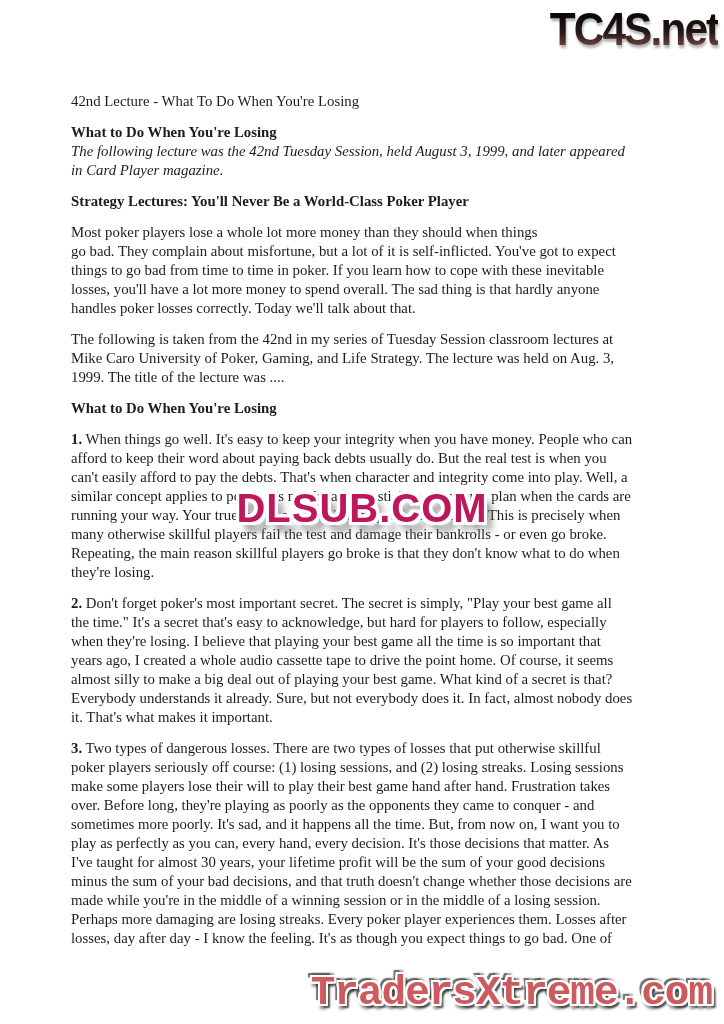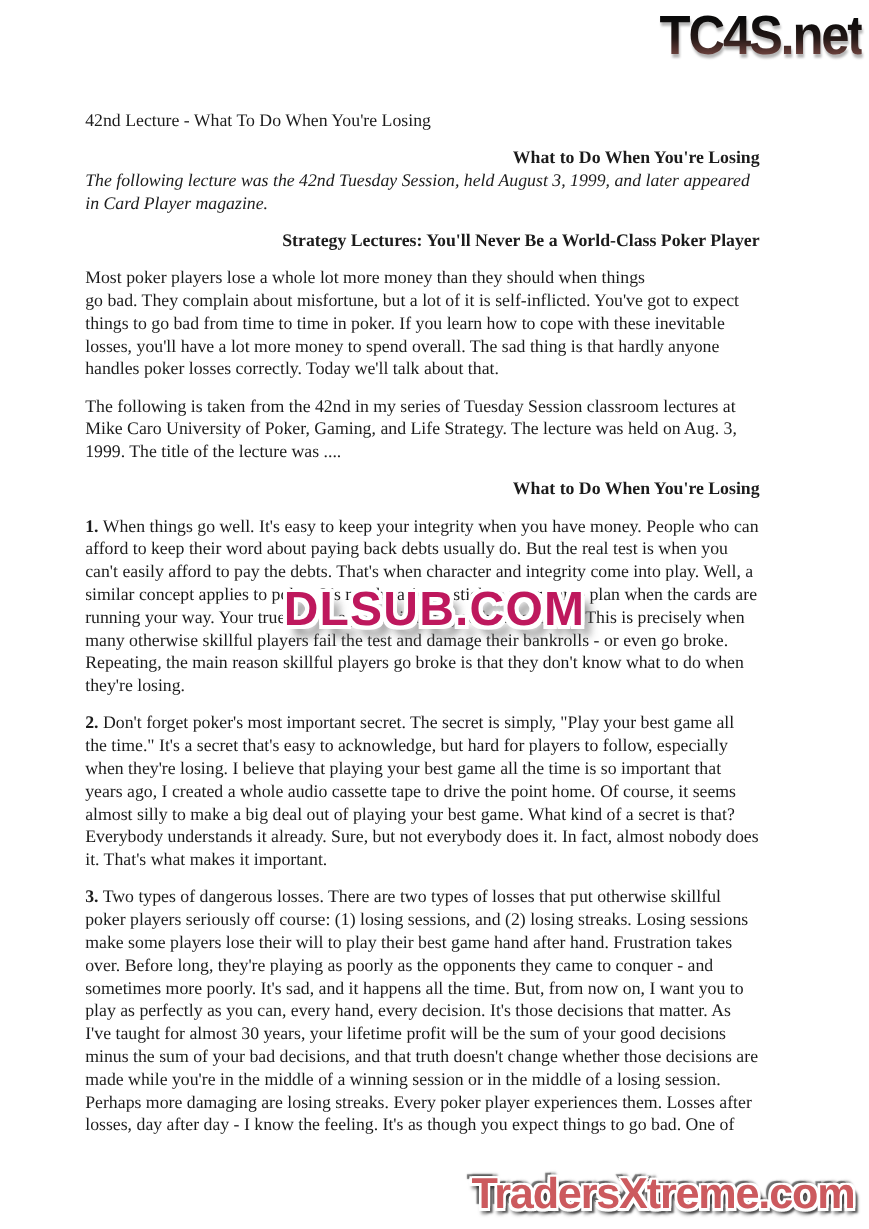--- a/index.html
+++ b/index.html
@@ -20,41 +20,41 @@
     filter:drop-shadow(1px 3px 1px rgba(90,90,90,.45));
     white-space:nowrap;
   }
   
   .content{
     position:absolute;left:71px;top:80px;width:562px;
     font-size:14.8px;line-height:19px;
   }
   .content p{margin:12px 0;}
   .title{margin:8px 0 28px 0;}
-  .bold{font-weight:bold;text-align:right;}
+  .bold{font-weight:bold;}
   .tight{margin-bottom:0 !important;}
   .italic{font-style:italic;margin-top:0 !important;font-family:Liberation Serif, serif;}
   .pt-num{font-weight:bold;}
   
   .watermark{
     position:absolute;left:50%;top:486px;transform:translateX(-50%);
     font-family:Liberation Sans, sans-serif;font-weight:bold;
     font-size:40px;letter-spacing:1px;white-space:nowrap;
     color:#be185d;
     text-shadow:
       -3px -3px 0 #fff, 3px -3px 0 #fff, -3px 3px 0 #fff, 3px 3px 0 #fff,
       -3px 0 0 #fff, 3px 0 0 #fff, 0 -3px 0 #fff, 0 3px 0 #fff,
       7px 9px 7px rgba(110,110,110,.85);
     text-align: center;
   }
   
   .footer-logo{
     position:absolute;right:12px;bottom:8px;
-    font-family:Liberation Sans, sans-serif;font-weight:bold;
-    font-size:36px;letter-spacing:-1px;white-space:nowrap;
+    font-family:Liberation Mono, monospace;font-weight:bold;
+    font-size:41px;letter-spacing:-1px;white-space:nowrap;
     color:#cc5a5e;
     text-shadow:
       -2px -2px 0 #fff, 2px -2px 0 #fff, -2px 2px 0 #fff, 2px 2px 0 #fff,
       -2px 0 0 #fff, 2px 0 0 #fff, 0 -2px 0 #fff, 0 2px 0 #fff,
       -4px -4px 1px rgba(60,60,60,.75), 4px 4px 2px rgba(40,40,40,.8),
       0 5px 3px rgba(80,80,80,.7), 0 -4px 2px rgba(90,90,90,.6);
   }
 </style>
 </head>
 <body>

